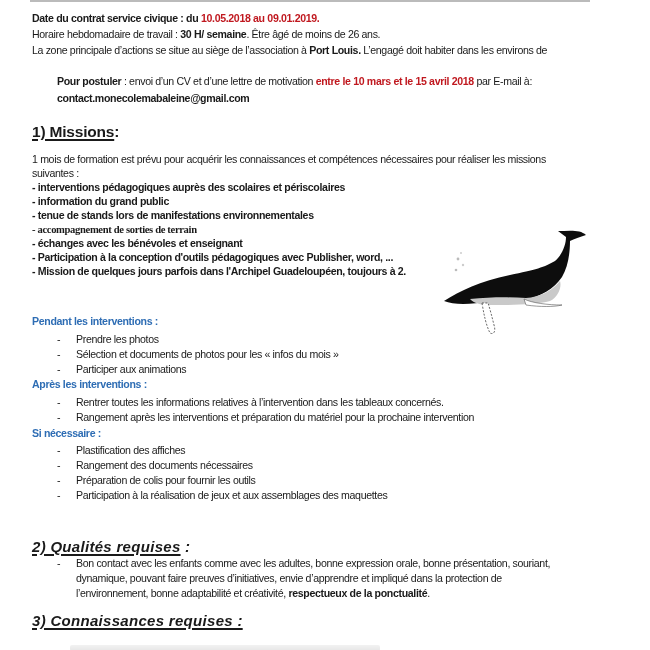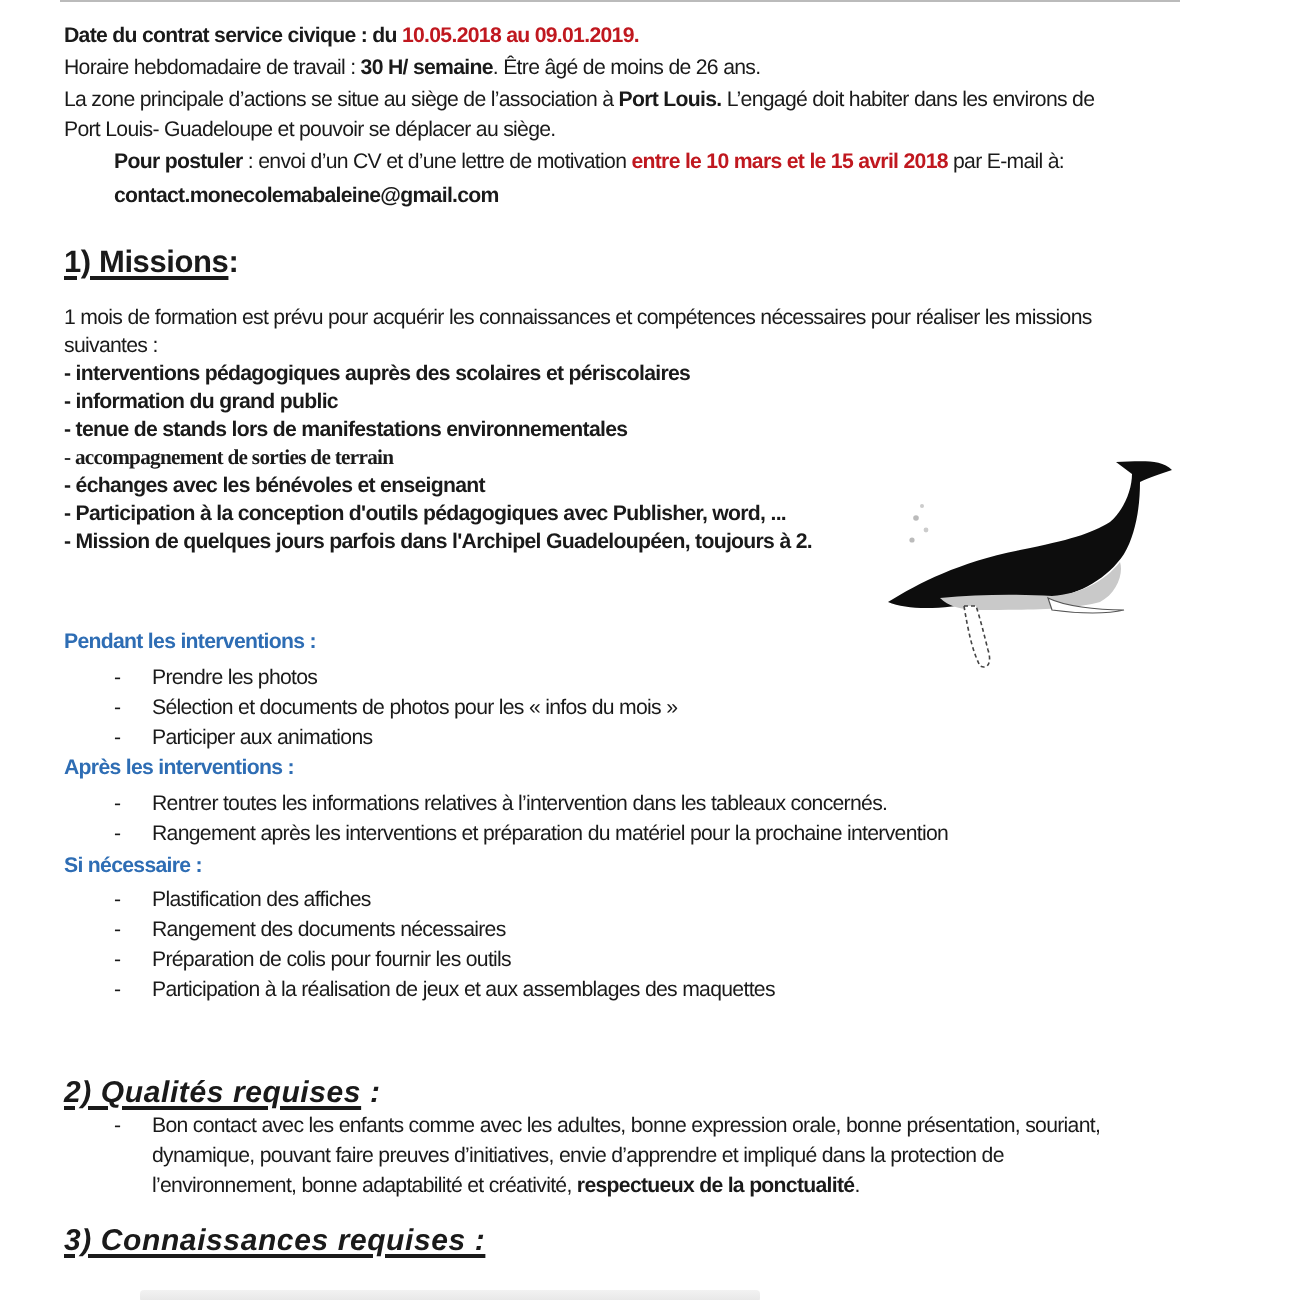--- a/index.html
+++ b/index.html
@@ -32,23 +32,20 @@
   <div class="topcut">▬▬▬▬▬▬▬▬▬▬▬▬▬▬▬▬▬▬▬▬▬▬▬▬▬▬▬▬▬▬▬▬▬▬▬▬▬▬▬▬▬▬▬▬▬▬▬▬▬▬▬▬▬▬▬▬▬▬▬▬▬▬▬▬</div>
 
   <div class="line b" style="left:32px; top:12px;">
     <span>Date du contrat service civique : du </span><span class="red">10.05.2018 au 09.01.2019.</span>
   </div>
   <div class="line" style="left:32px; top:28px;">
     <span>Horaire hebdomadaire de travail : </span><span class="b">30 H/ semaine</span><span>.  Être âgé de moins de 26 ans.</span>
   </div>
   <div class="line" style="left:32px; top:44px;">
     <span>La zone principale d’actions se situe au siège de l’association à </span><span class="b">Port Louis.</span><span> L’engagé doit habiter dans les environs de</span>
-  </div>
-  <div class="line" style="left:32px; top:59px;">
-    <span>Port Louis- Guadeloupe et pouvoir  se déplacer au siège.</span>
   </div>
   <div class="line" style="left:57px; top:75px;">
     <span class="b">Pour postuler</span><span> : envoi d’un CV et d’une lettre de motivation </span><span class="red">entre le 10 mars et le 15 avril 2018</span><span> par E-mail à:</span>
   </div>
   <div class="line b" style="left:57px; top:92px;">
     <span>contact.monecolemabaleine@gmail.com</span>
   </div>
 
   <div class="h1" style="left:32px; top:123px;">
     <span class="u">1) Missions</span><span>:</span>

